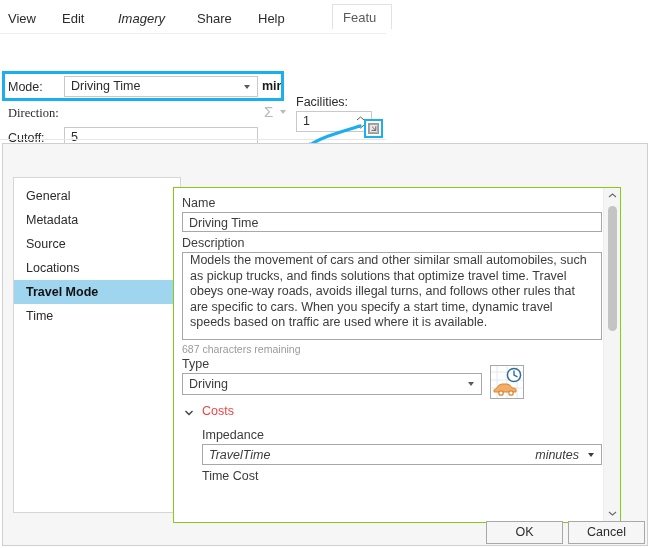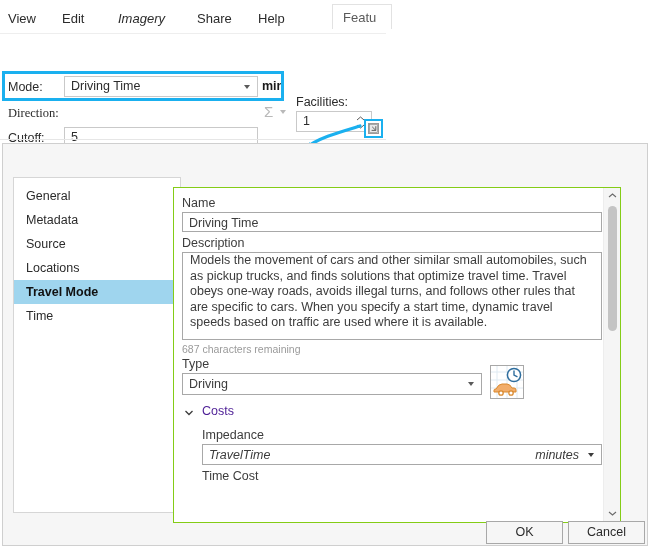--- a/index.html
+++ b/index.html
@@ -338,21 +338,21 @@
     border: 1px solid #a8a8a8;
     box-sizing: border-box;
     background: #ffffff;
   }
   #type-icon-box svg { display:block; }
   #costs-chevron {
     position: absolute;
     left: 10px; top: 219px;
     width: 10px; height: 10px;
   }
-  #costs-label { position: absolute; left: 28px; top: 216px; font-size: 12.5px; color:#4c1d95;}
+  #costs-label { position: absolute; left: 28px; top: 216px; font-size: 12.5px; color:#ef4444;}
 
   #lbl-impedance { left: 28px; top: 240px; }
   #fld-impedance {
     left: 28px; top: 256px; width: 400px; height: 21px; line-height: 14px; font-style: italic;
   }
   #impedance-units {
     position: absolute;
     right: 22px; top: 3px;
     font-size: 12.5px;
     color: #3c3c3c;

